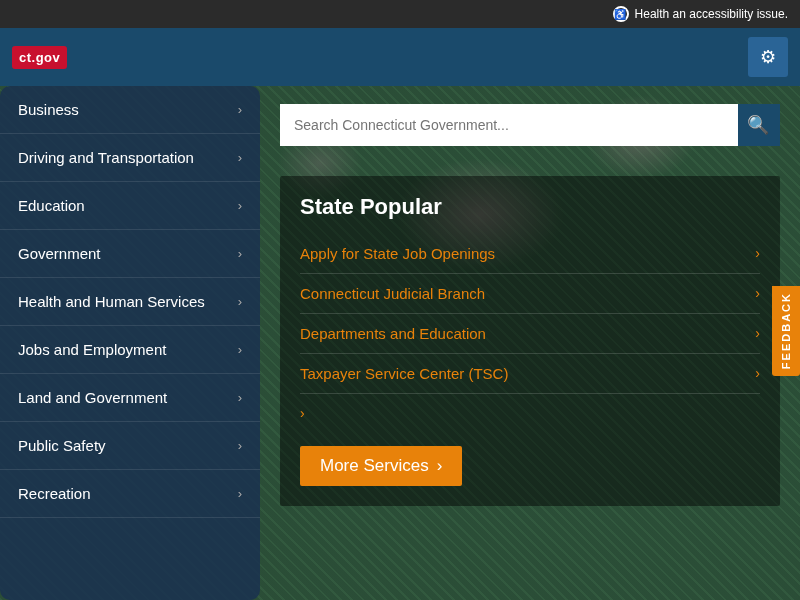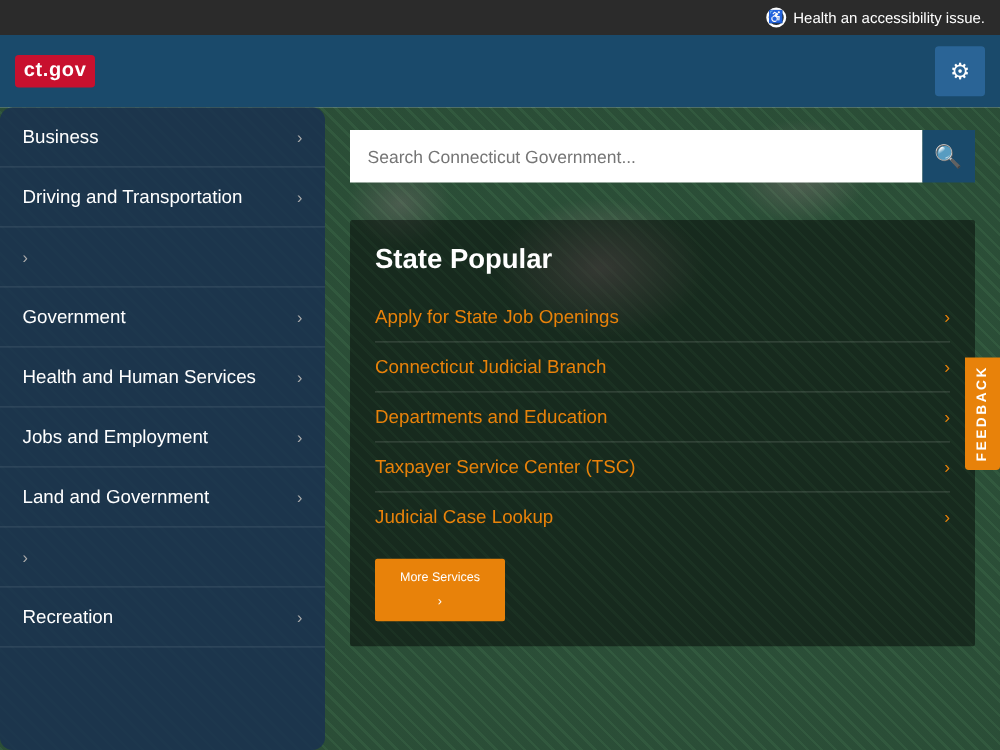--- a/index.html
+++ b/index.html
@@ -47,21 +47,21 @@
       padding: 0 12px;
     }
     .header-logo {
       display: flex;
       align-items: center;
       gap: 10px;
     }
     .logo-badge {
       background: #c8102e;
       color: white;
-      font-size: 16px;
+      font-size: 13px;
       font-weight: bold;
       padding: 4px 7px;
       border-radius: 3px;
       letter-spacing: 0.5px;
     }
     .logo-text {
       color: white;
       font-size: 13px;
       line-height: 1.3;
     }
@@ -212,28 +212,27 @@
     .popular-item-chevron {
       color: #e8820a;
       font-size: 14px;
     }
     .more-services-btn {
       margin-top: 14px;
       background: #e8820a;
       color: white;
       border: none;
       padding: 10px 20px;
-      font-size: 10px;
+      font-size: 17px;
       font-weight: 500;
       cursor: pointer;
       display: flex;
       align-items: center;
       gap: 8px;
       border-radius: 2px;
-      flex-direction: column;
     }
 
     
     .feedback-tab {
       position: fixed;
       right: 0;
       top: 50%;
       transform: translateY(-50%) rotate(90deg);
       transform-origin: right center;
       background: #e8820a;
@@ -293,39 +292,41 @@
     <div id="sidebar-items">
         <div class="nav-item">
       <span class="nav-label">Business</span>
       <span class="chevron">›</span>
     </div>
         <div class="nav-item">
       <span class="nav-label">Driving and Transportation</span>
       <span class="chevron">›</span>
     </div>
         <div class="nav-item">
+      <span class="nav-label">Education</span>
       <span class="chevron">›</span>
     </div>
         <div class="nav-item">
       <span class="nav-label">Government</span>
       <span class="chevron">›</span>
     </div>
         <div class="nav-item">
       <span class="nav-label">Health and Human Services</span>
       <span class="chevron">›</span>
     </div>
         <div class="nav-item">
       <span class="nav-label">Jobs and Employment</span>
       <span class="chevron">›</span>
     </div>
         <div class="nav-item">
       <span class="nav-label">Land and Government</span>
       <span class="chevron">›</span>
     </div>
         <div class="nav-item">
+      <span class="nav-label">Public Safety</span>
       <span class="chevron">›</span>
     </div>
         <div class="nav-item">
       <span class="nav-label">Recreation</span>
       <span class="chevron">›</span>
     </div>
       </div>
   </nav>
 
   <div class="content">
@@ -350,21 +351,20 @@
     </a>
           <a class="popular-item">
       <span class="popular-item-text">Departments and Education</span>
       <span class="popular-item-chevron">›</span>
     </a>
           <a class="popular-item">
       <span class="popular-item-text">Taxpayer Service Center (TSC)</span>
       <span class="popular-item-chevron">›</span>
     </a>
           <a class="popular-item">
-      <span class="popular-item-text">Judicial Case Lookup</span>
       <span class="popular-item-chevron">›</span>
     </a>
         </div>
       <button class="more-services-btn">
         <span>More Services</span>
         <span>›</span>
       </button>
     </div>
   </div>
 

